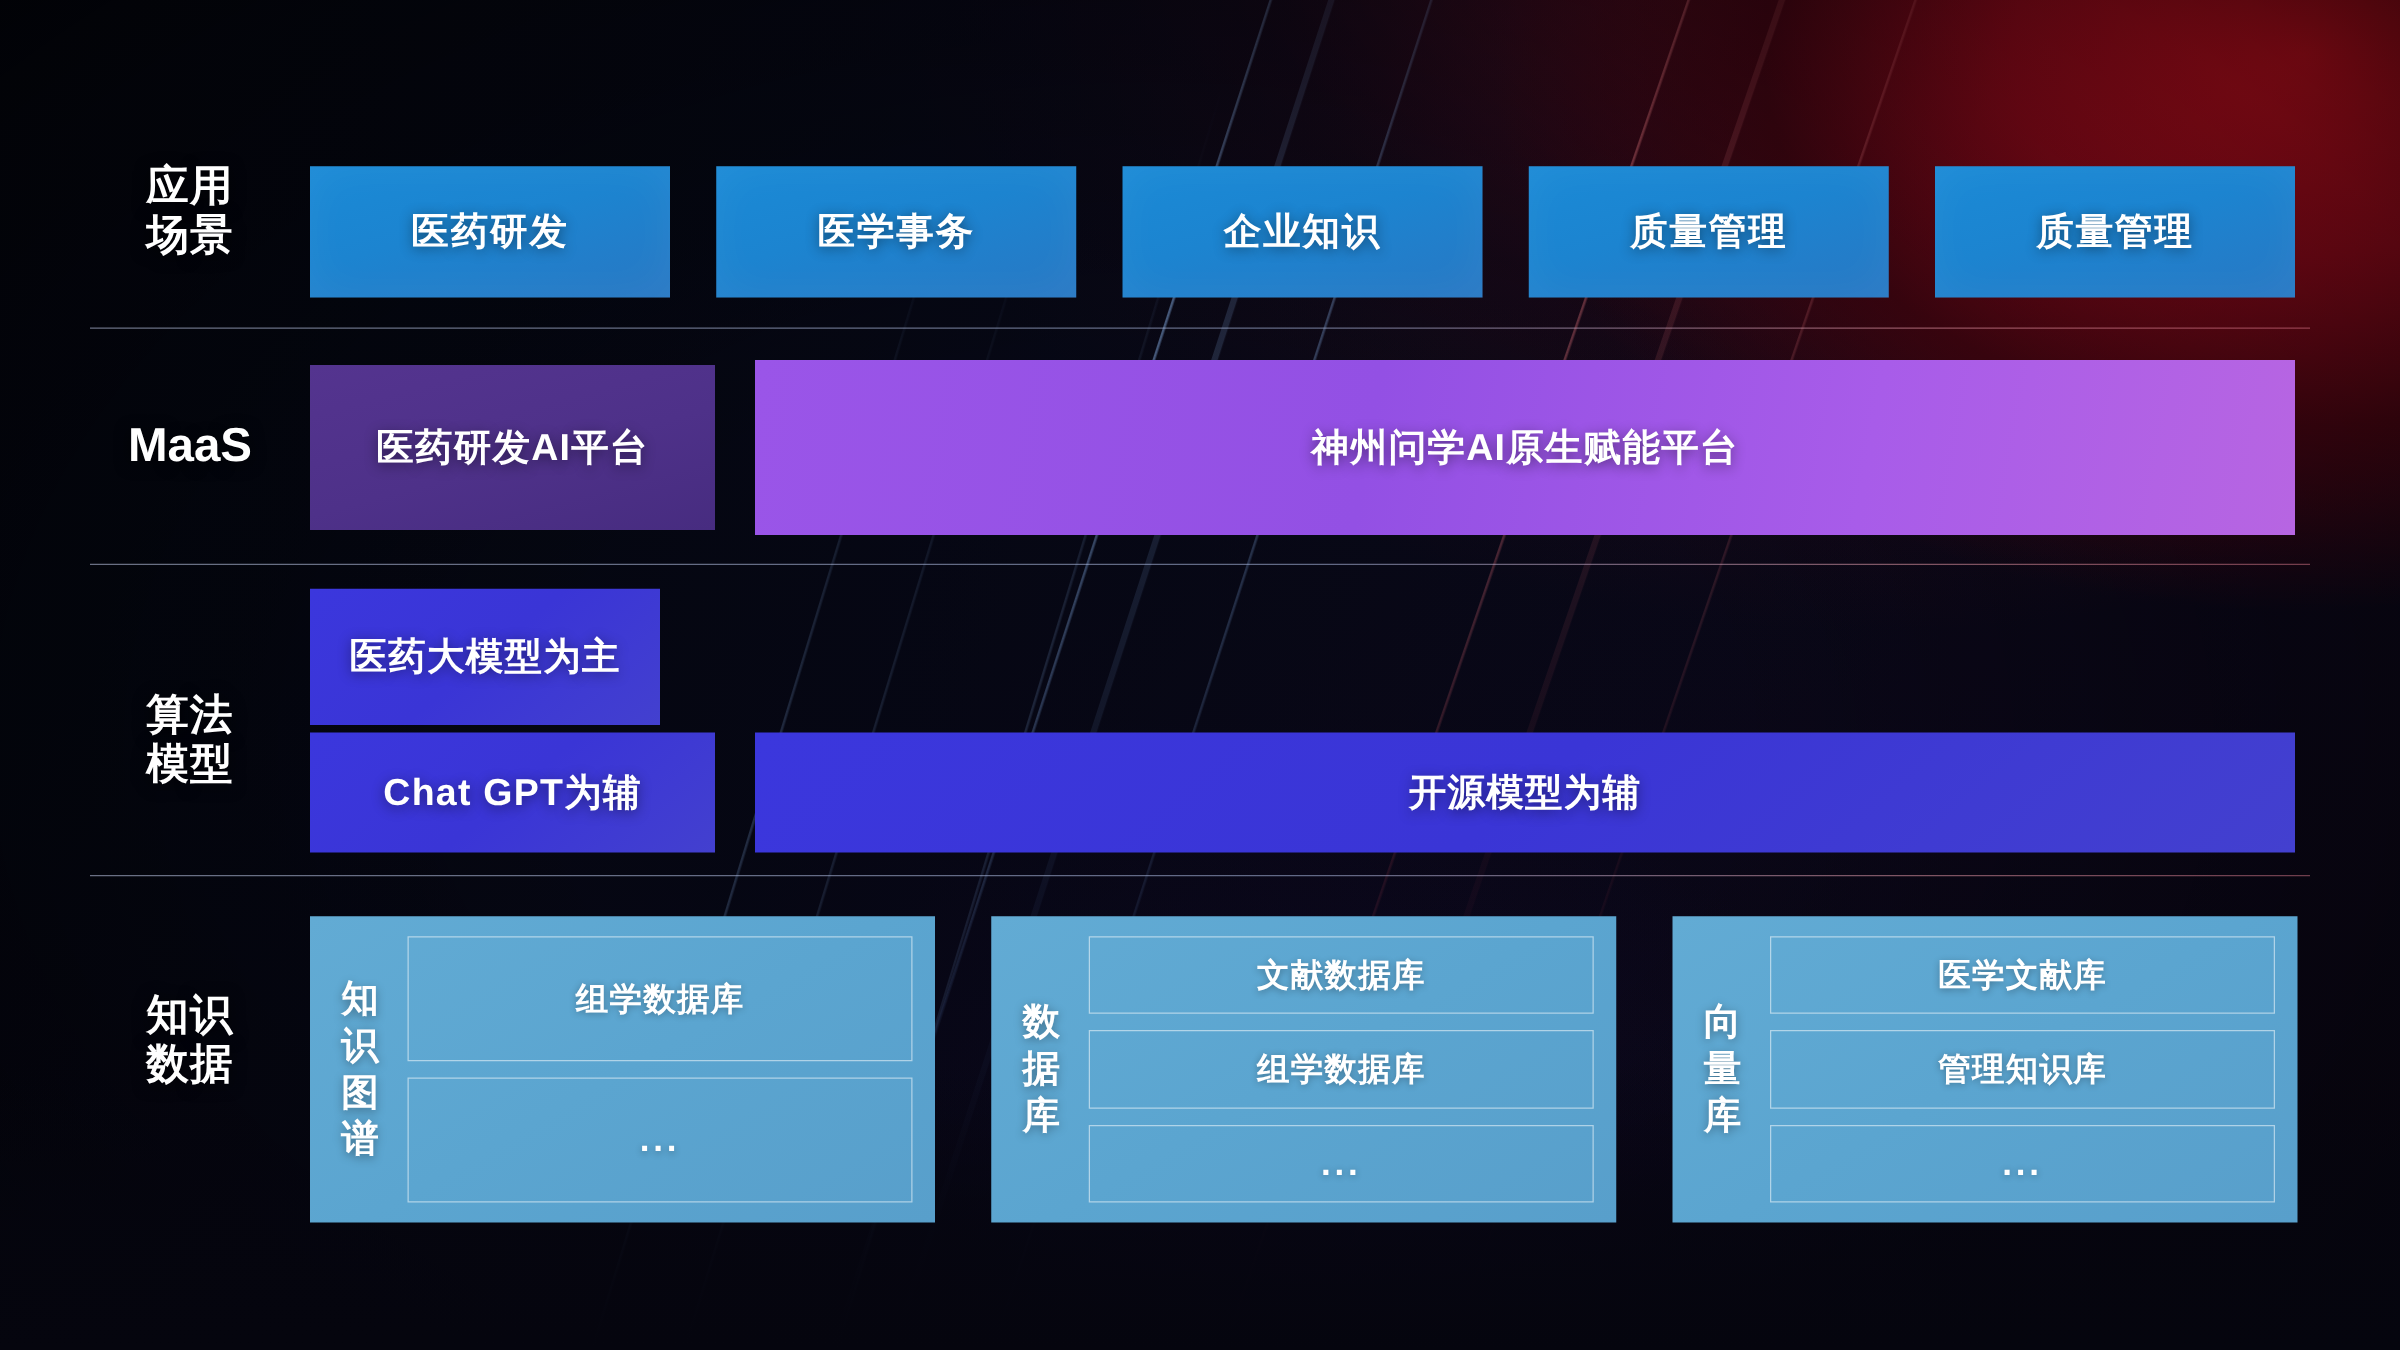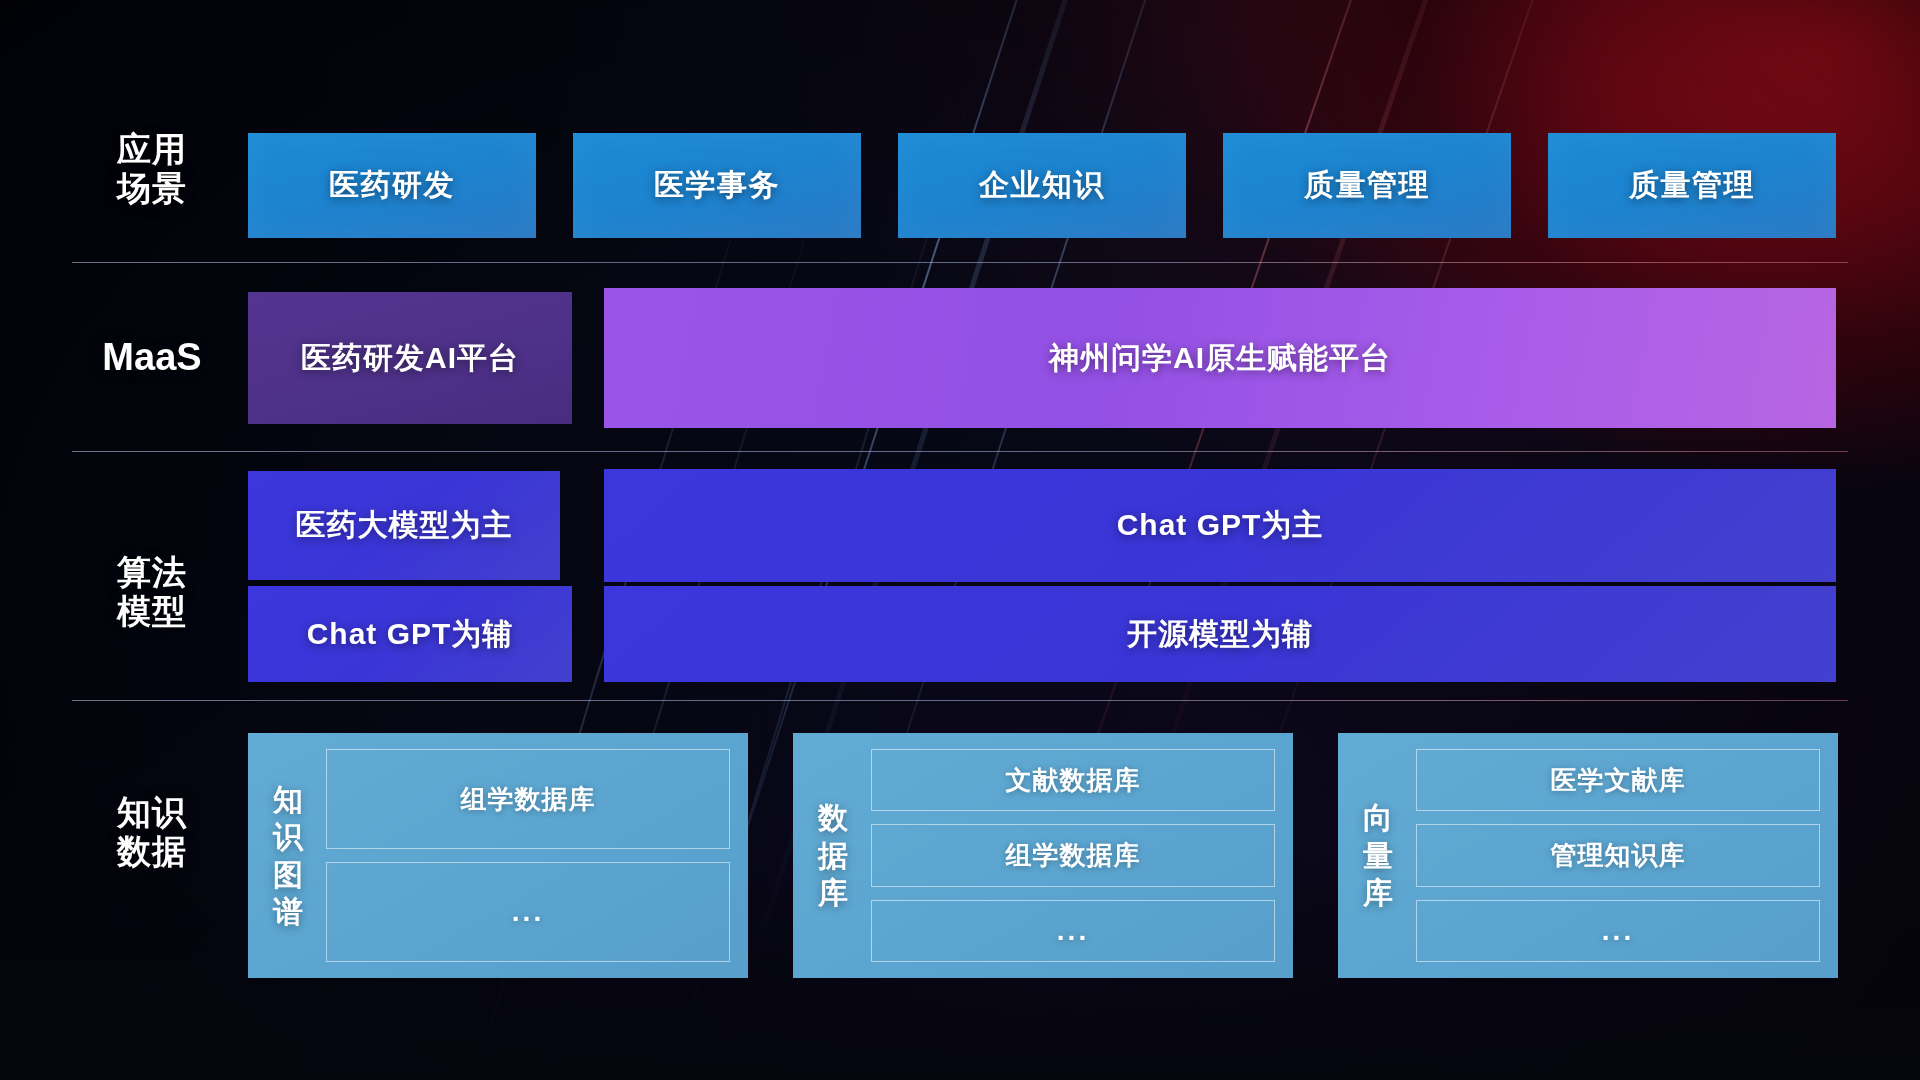--- a/index.html
+++ b/index.html
@@ -203,22 +203,21 @@
   <div class="box maas-left" style="left:248px; top:292px; width:324px; height:132px;">医药研发AI平台</div>
   <div class="box maas-right" style="left:604px; top:288px; width:1232px; height:140px;">神州问学AI原生赋能平台</div>
 
   <div class="divider" style="top:451px;"></div>
 
   <div class="row-label" style="top:510px; font-size:34px;margin-top:43px;">
     <div>算法</div>
     <div>模型</div>
   </div>
 
-  <div class="box algo-box" style="left:248px; top:471px; width:312px; height:109px;">医药大模型为主</div>
-  <div class="box algo-box" style="left:604px; top:469px; width:1232px; height:113px;">Chat GPT为主</div>
+  <div class="box algo-box" style="left:248px; top:471px; width:280px; height:109px;">医药大模型为主</div>
   <div class="box algo-box" style="left:248px; top:586px; width:324px; height:96px;">Chat GPT为辅</div>
   <div class="box algo-box" style="left:604px; top:586px; width:1232px; height:96px;">开源模型为辅</div>
 
   <div class="divider" style="top:700px;"></div>
 
   <div class="row-label" style="top:793px; font-size:34px;">
     <div>知识</div>
     <div>数据</div>
   </div>
 

